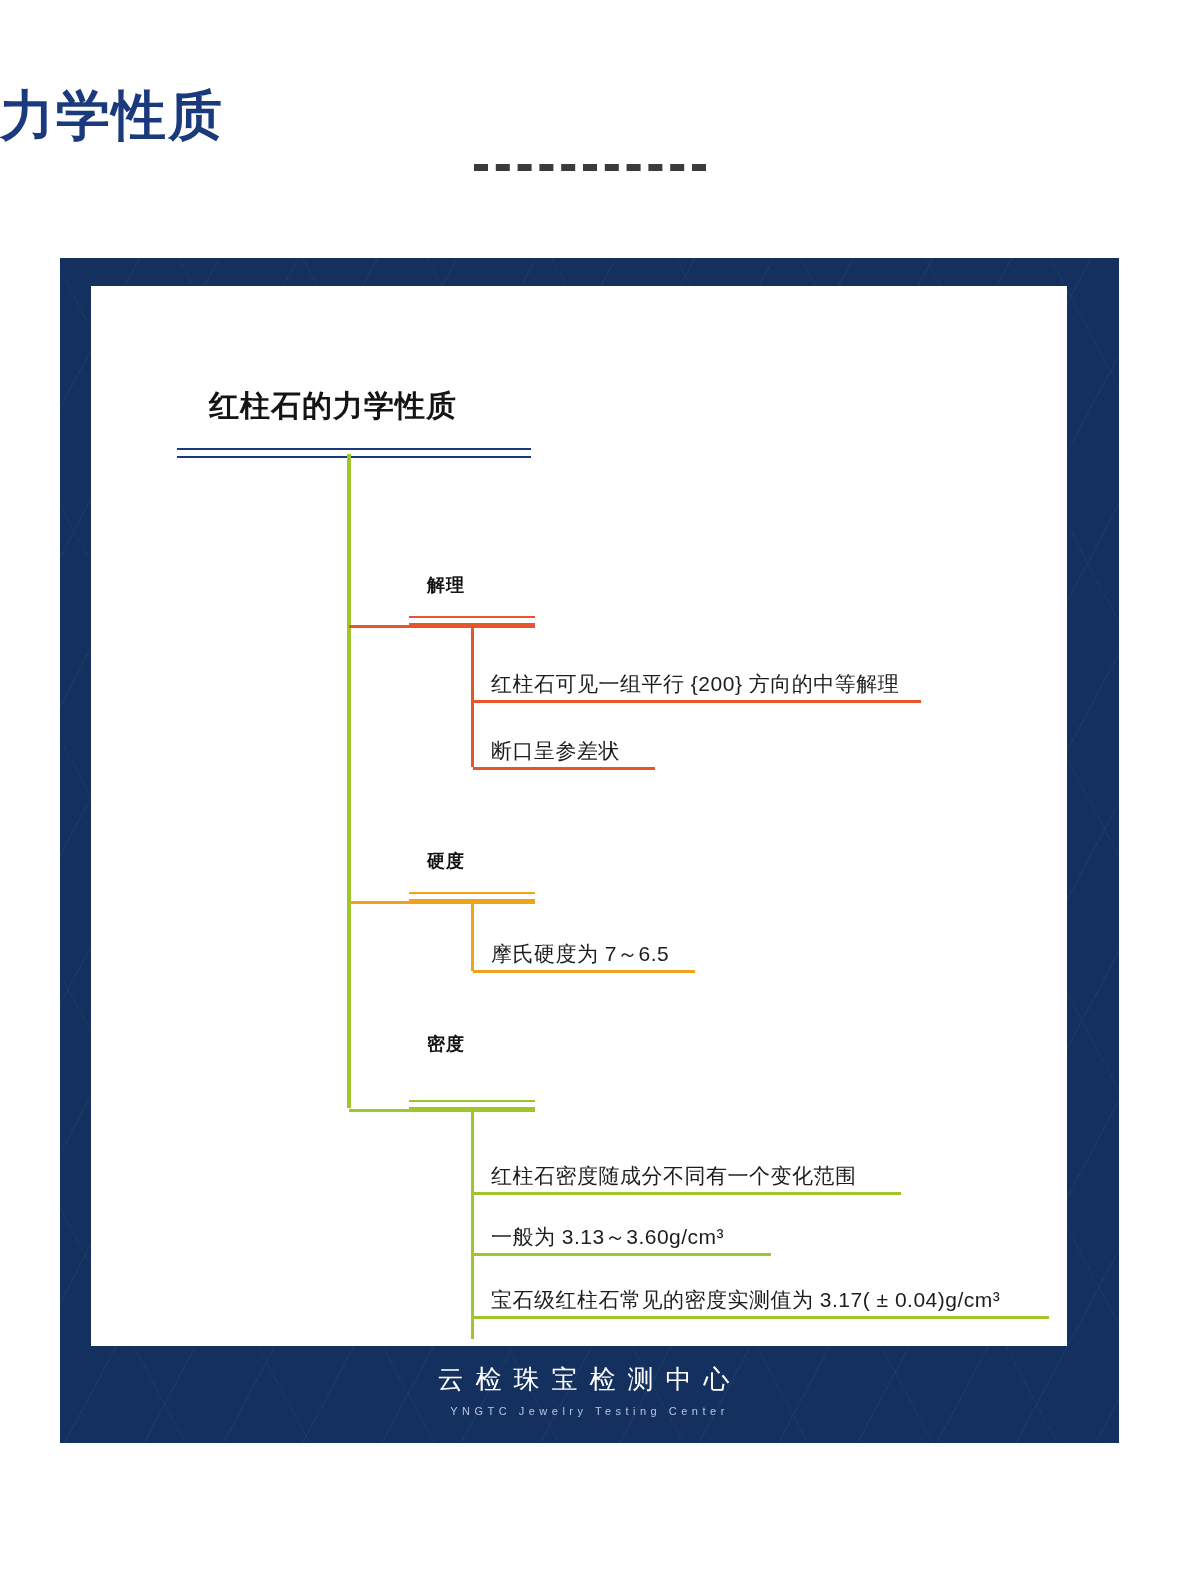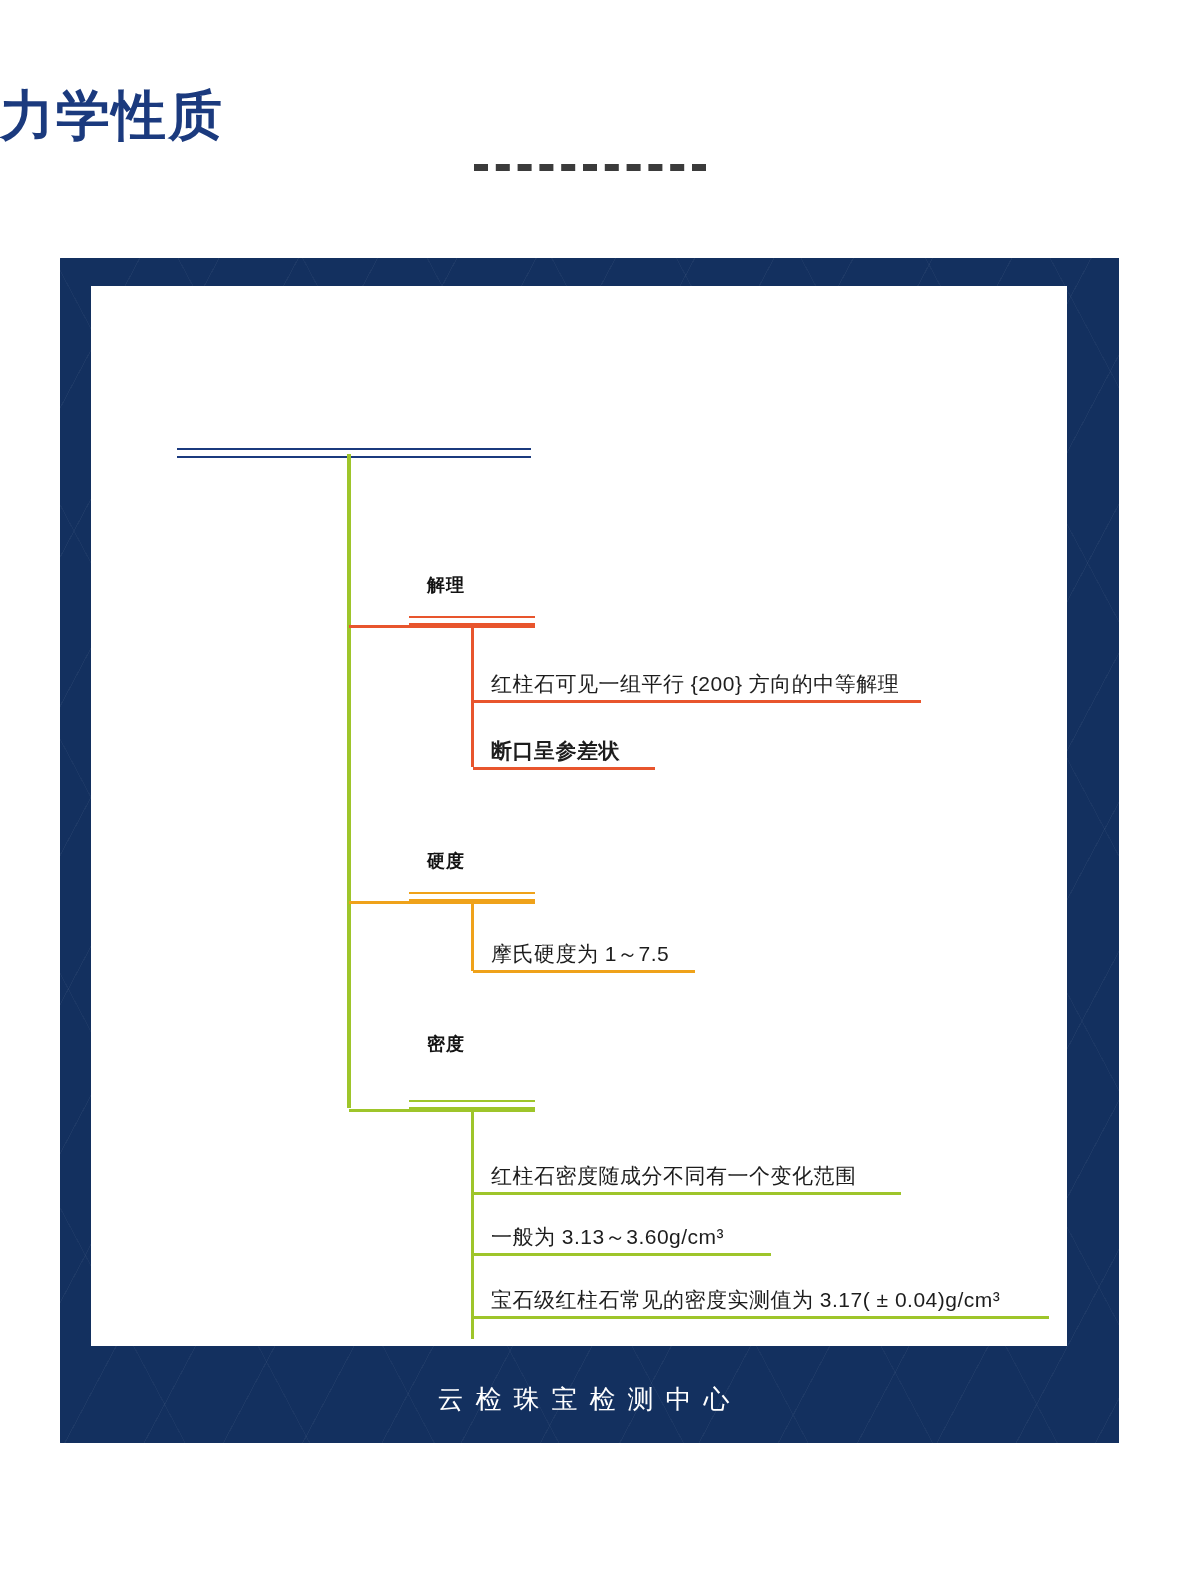--- a/index.html
+++ b/index.html
@@ -178,49 +178,50 @@
   <div class="page-title">力学性质</div>
   <div class="title-underline"></div>
 </div>
 
 <div class="card-outer">
   <div class="card-inner">
 
 
     <div class="map">
 
+      <div class="root-label">红柱石的力学性质</div>
       <div class="root-bar"></div>
 
       <div class="spine"></div>
 
       <div class="branch">
 
         <div class="h-connector" style="left:258px; top:339px; width:186px; background:#e8552d;"></div>
 
         <div class="branch-bar" style="left:318px; top:330px; width:126px; border-top:2px solid #e8552d; border-bottom:2px solid #e8552d; height:5px;"></div>
         <div class="branch-label" style="left:336px; top:287px;">解理</div>
 
         <div class="sub-spine" style="left:380px; top:341px; height:140px; background:#e8552d;"></div>
 
         <div class="leaf-line" style="left:382px; top:414px; width:448px; background:#e8552d;"></div>
         <div class="leaf-text" style="left:400px; top:384px;">红柱石可见一组平行 {200} 方向的中等解理</div>
 
         <div class="leaf-line" style="left:382px; top:481px; width:182px; background:#e8552d;"></div>
-        <div class="leaf-text" style="left:400px; top:451px;font-weight:bold;">断口呈参差状</div>
+        <div class="leaf-text" style="left:400px; top:451px;">断口呈参差状</div>
       </div>
 
       <div class="branch">
         <div class="h-connector" style="left:258px; top:615px; width:186px; background:#efa21a;"></div>
         <div class="branch-bar" style="left:318px; top:606px; width:126px; border-top:2px solid #efa21a; border-bottom:2px solid #efa21a; height:5px;"></div>
         <div class="branch-label" style="left:336px; top:563px;">硬度</div>
 
         <div class="sub-spine" style="left:380px; top:617px; height:68px; background:#efa21a;"></div>
 
         <div class="leaf-line" style="left:382px; top:684px; width:222px; background:#efa21a;"></div>
-        <div class="leaf-text" style="left:400px; top:654px;">摩氏硬度为 1～7.5</div>
+        <div class="leaf-text" style="left:400px; top:654px;">摩氏硬度为 7～6.5</div>
       </div>
 
       <div class="branch">
         <div class="h-connector" style="left:258px; top:823px; width:186px; background:#9ec52a;"></div>
         <div class="branch-bar" style="left:318px; top:814px; width:126px; border-top:2px solid #9ec52a; border-bottom:2px solid #9ec52a; height:5px;"></div>
         <div class="branch-label" style="left:336px; top:746px;">密度</div>
 
         <div class="sub-spine" style="left:380px; top:825px; height:228px; background:#9ec52a;"></div>
 
         <div class="leaf-line" style="left:382px; top:906px; width:428px; background:#9ec52a;"></div>
@@ -231,14 +232,15 @@
 
         <div class="leaf-line" style="left:382px; top:1030px; width:576px; background:#9ec52a;"></div>
         <div class="leaf-text" style="left:400px; top:1000px;">宝石级红柱石常见的密度实测值为 3.17( ± 0.04)g/cm³</div>
       </div>
 
     </div>
   </div>
 
   <div class="footer">
     <div class="footer-cn">云检珠宝检测中心</div>
+    <div class="footer-en">YNGTC Jewelry Testing Center</div>
   </div>
 </div>
 
 </body></html>

